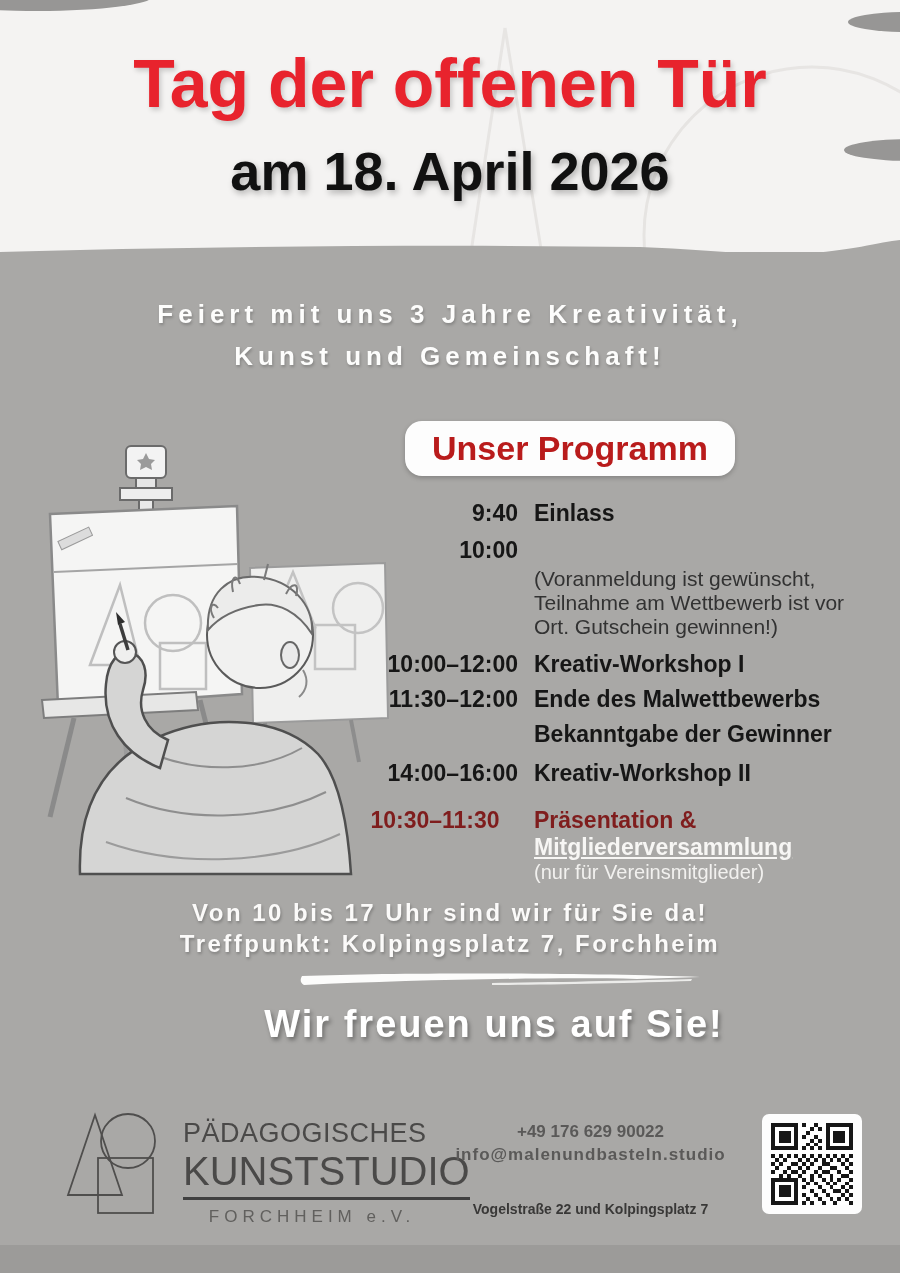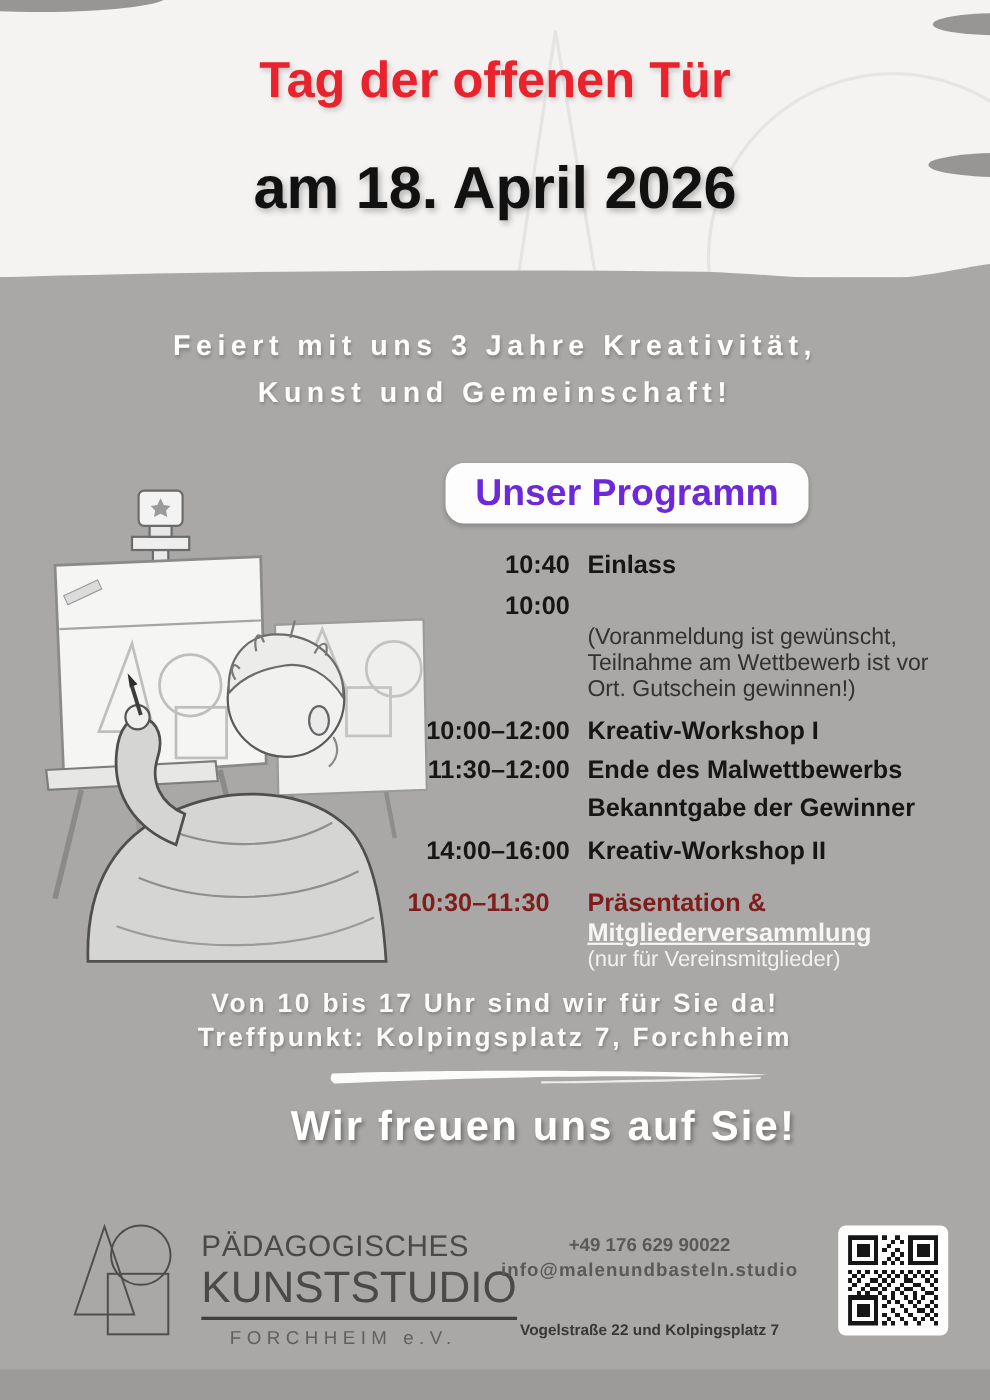--- a/index.html
+++ b/index.html
@@ -14,21 +14,21 @@
   
   .gray-body{position:absolute; left:0; right:0; top:252px; bottom:0; background:#a9a8a6;}
   .wave{position:absolute; left:0; top:236px; width:900px; height:18px;}
   .bottom-band{position:absolute; left:0; right:0; bottom:0; height:28px; background:#9c9b99;}
   .decor{position:absolute; left:0; top:0; width:900px; height:300px; pointer-events:none;}
   .watermark{position:absolute; left:0; top:0; width:900px; height:960px; pointer-events:none;}
 
   
   .main-title{
     position:absolute; top:48px; left:0; width:100%; text-align:center;
-    font-size:46px; font-weight:bold; letter-spacing:0px; line-height:1.05;
+    font-size:68px; font-weight:bold; letter-spacing:0px; line-height:1.05;
     text-shadow:2px 3px 5px rgba(0,0,0,0.18);
   }
   .event-date{
     position:absolute; top:140px; left:0; width:100%; text-align:center;
     font-size:54px; font-weight:bold; color:#111;
     text-shadow:2px 3px 6px rgba(0,0,0,0.28);
   }
 
   
   .intro{position:absolute; top:293px; left:0; width:100%; text-align:center;
@@ -104,25 +104,25 @@
   </svg>
 
   <div class="main-title" style="color:#e8232d">Tag der offenen Tür</div>
   <div class="event-date">am 18. April 2026</div>
 
   <div class="intro">
     <div>Feiert mit uns 3 Jahre Kreativität,</div>
     <div>Kunst und Gemeinschaft!</div>
   </div>
 
-  <div class="program-badge" style="color:#6d28d9">Unser Programm</div>
+  <div class="program-badge" style="color:#b91c1c">Unser Programm</div>
 
   <div class="schedule">
     <div class="prow mb10">
-      <div class="ptime">10:40</div>
+      <div class="ptime">9:40</div>
       <div class="plabel">Einlass</div>
     </div>
     <div class="prow">
       <div class="ptime">10:00</div>
     </div>
     <div class="pnotes">
       <div>(Voranmeldung ist gewünscht,</div>
       <div>Teilnahme am Wettbewerb ist vor</div>
       <div>Ort. Gutschein gewinnen!)</div>
     </div>

